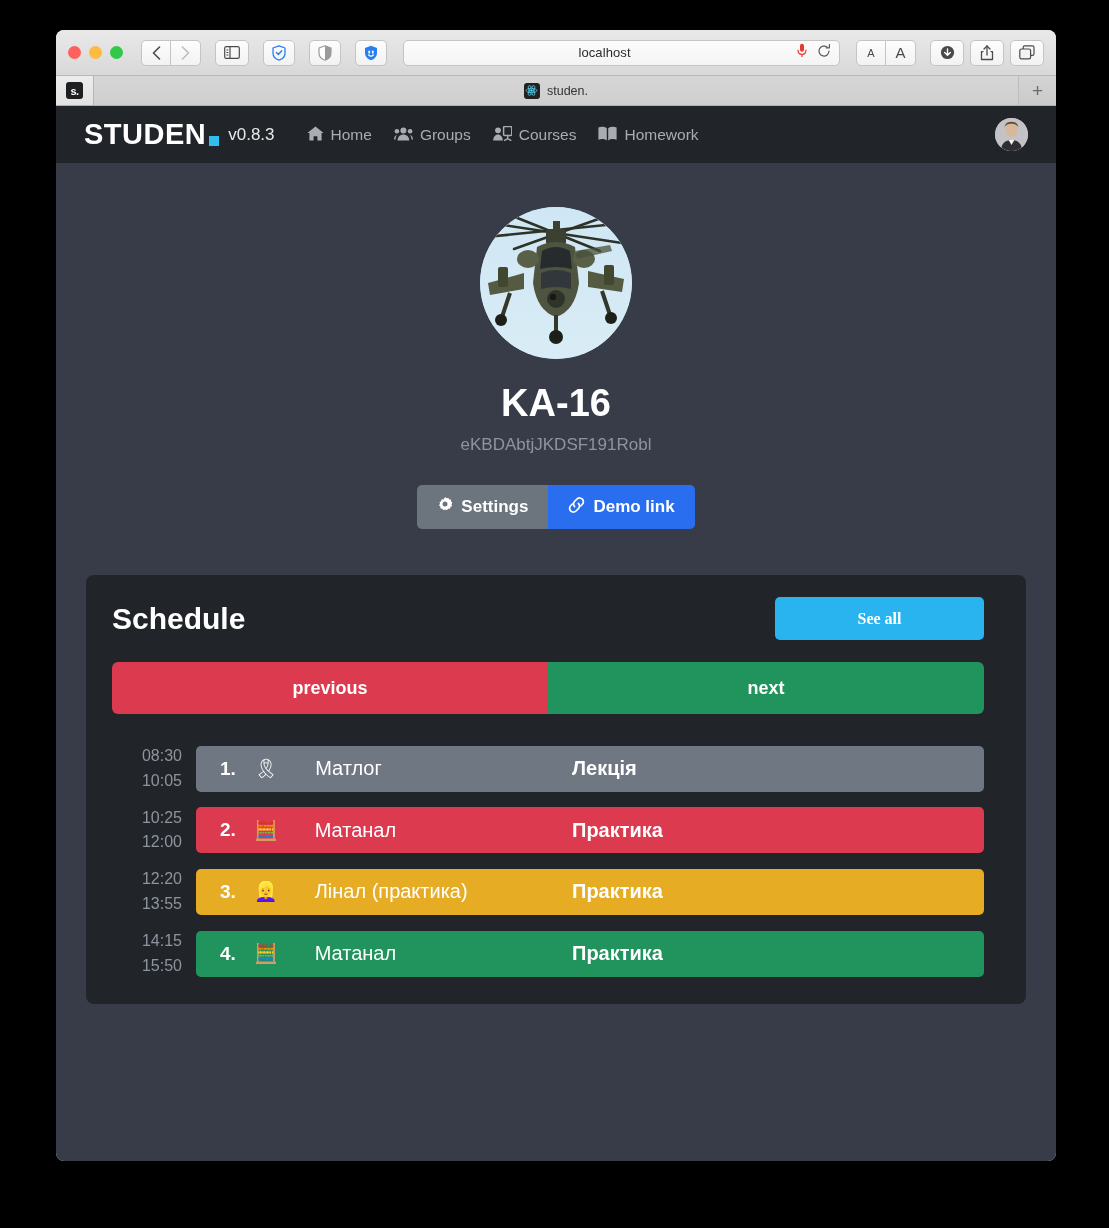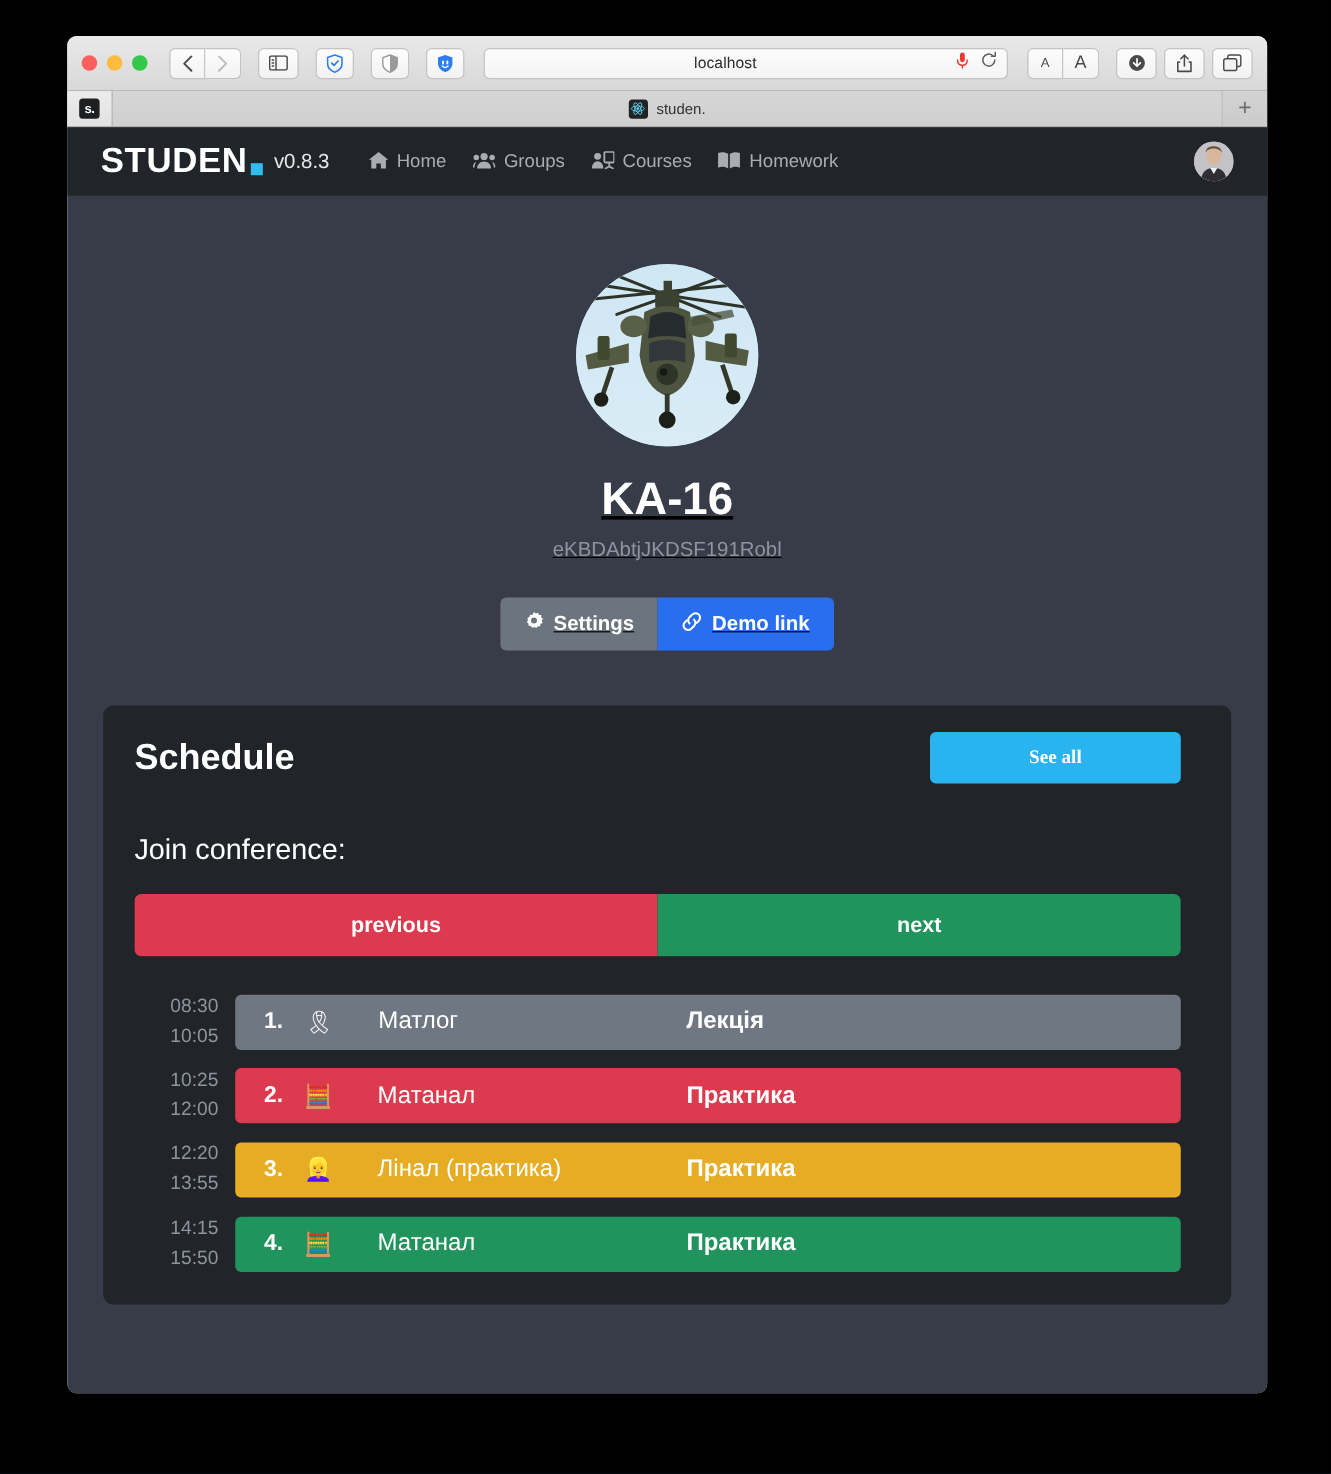--- a/index.html
+++ b/index.html
@@ -145,21 +145,21 @@
   .nav-link svg { display: block; }
   .nav-avatar {
     margin-left: auto;
     width: 33px; height: 33px; border-radius: 50%;
     overflow: hidden;
     background: #b9b9bd;
     position: relative;
   }
 
   
-  .profile { text-align: center; padding-top: 57px; text-decoration: underline; }
+  .profile { text-align: center; padding-top: 44px; }
   .avatar-big {
     width: 152px; height: 152px; border-radius: 50%;
     margin: 0 auto;
     overflow: hidden;
     background: #bfdff0;
     position: relative;
   }
   .profile-name {
     margin-top: 23px;
     font-size: 38px; font-weight: 700; color: #fff;
@@ -523,21 +523,20 @@
         </button>
       </div>
     </div>
 
     <div class="card">
       <div class="card-head">
         <div class="card-title">Schedule</div>
         <button class="btn-seeall">See all</button>
       </div>
 
-      <div class="join-label">Join conference:</div>
 
       <div class="conf-row">
         <button class="conf-btn conf-prev">previous</button>
         <button class="conf-btn conf-next">next</button>
       </div>
 
       <div class="lessons">
 
         <div class="lesson">
           <div class="times">

